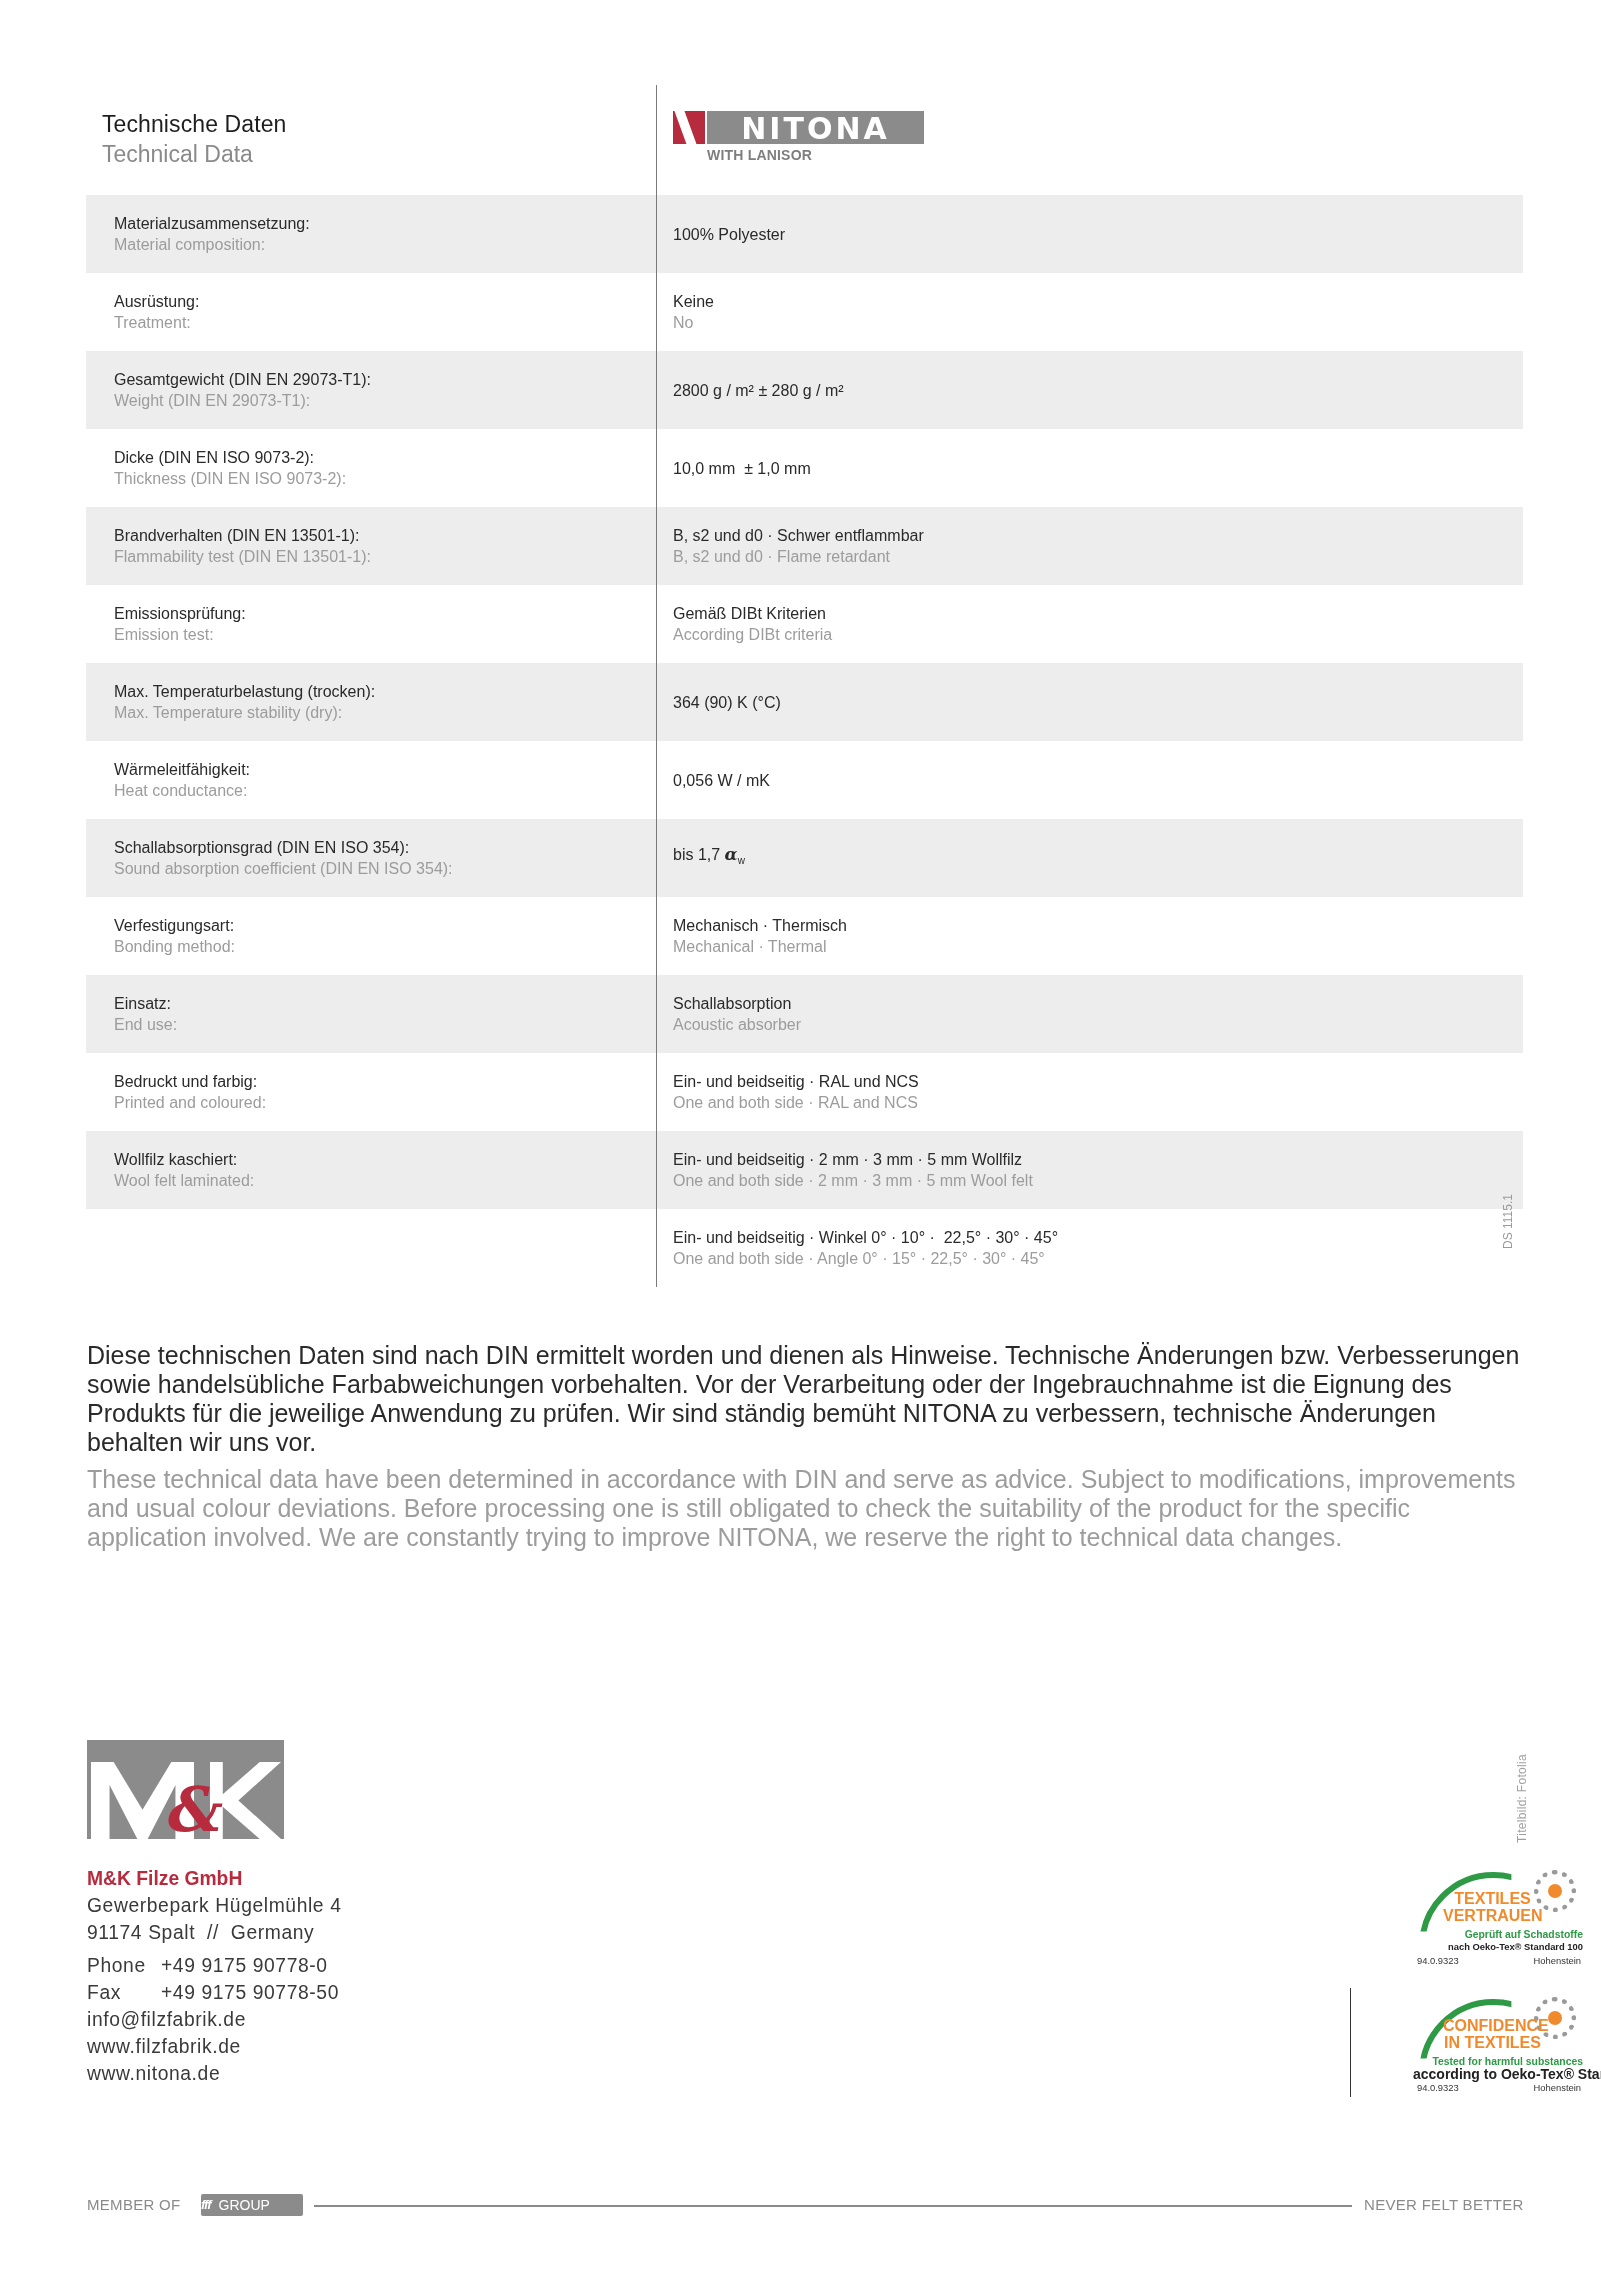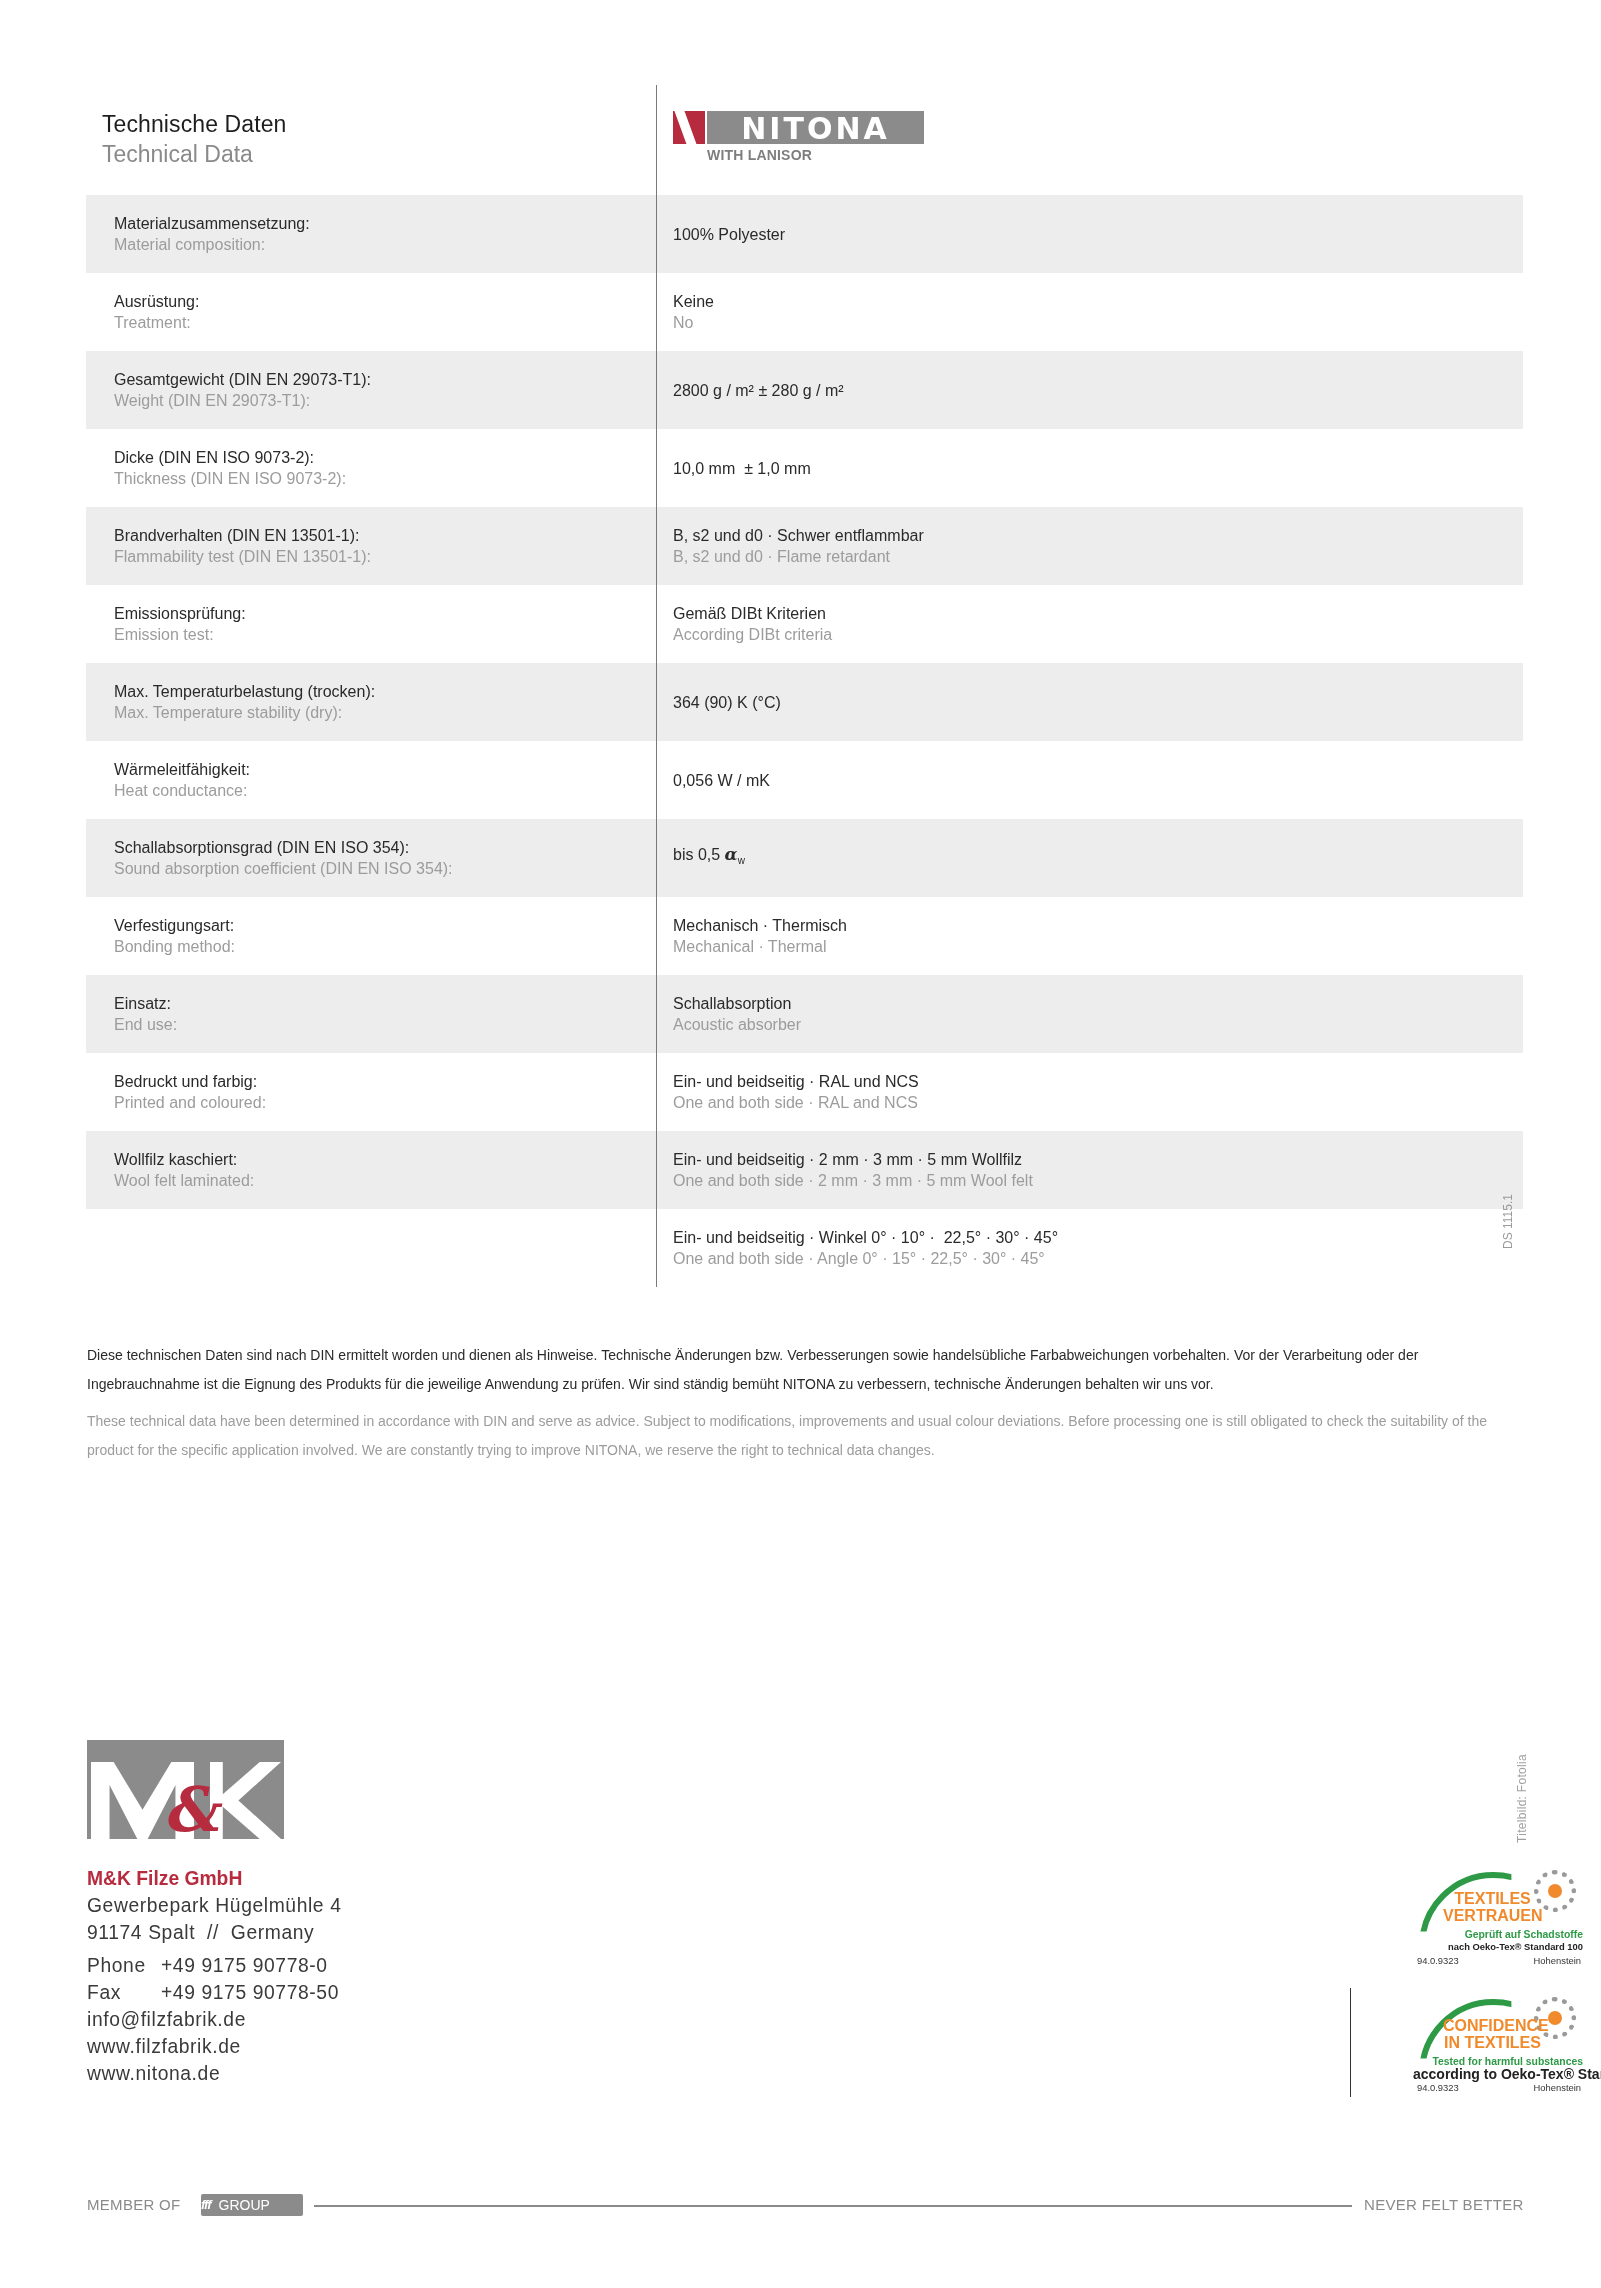--- a/index.html
+++ b/index.html
@@ -27,21 +27,21 @@
   .cell.label { left:28px; width:545px; }
   .cell.value { left:587px; width:832px; }
   .de { color:#2a2a2a; }
   .en { color:#9c9c9c; }
   .alpha { font-weight:bold; font-style:italic; font-family:"DejaVu Serif", serif; font-size:17px; }
   .alpha sub { font-size:10px; font-style:normal; font-weight:normal; font-family:"Liberation Sans", sans-serif; }
 
   .docid { left:1501px; top:1249px; font-size:12px; color:#9a9a9a; transform:rotate(-90deg); transform-origin:left top; white-space:nowrap; }
 
   
-  .notes { left:87px; top:1341px; width:1445px; font-size:14px; line-height:29px; }
+  .notes { left:87px; top:1341px; width:1445px; font-size:25px; line-height:29px; }
   .notes p { margin:0; }
   .notes .de-p { color:#2a2a2a; }
   .notes .en-p { color:#9c9c9c; margin-top:8px; }
 
   
   .mk-logo { left:87px; top:1740px; width:197px; height:99px; background:#8b8b8b; overflow:hidden; }
   .mk-logo .m { position:absolute; left:4px; top:22px; width:103px; height:77px; background:#fff;
                 clip-path:polygon(0 100%,0 0,22% 0,50% 62%,78% 0,100% 0,100% 100%,82% 100%,82% 30%,55% 100%,45% 100%,18% 30%,18% 100%); }
   .mk-logo .k { position:absolute; left:123px; top:22px; width:71px; height:77px; background:#fff;
                 clip-path:polygon(0 0,18% 0,18% 100%,0 100%,0 0,100% 0,40% 50%,100% 100%,70% 100%,18% 58%,18% 42%,70% 0); }
@@ -162,21 +162,21 @@
     <div class="cell value">
         <span class="de">0,056 W / mK</span>
       </div>
   </div>
   <div class="row shaded">
     <div class="cell label">
         <span class="de">Schallabsorptionsgrad (DIN EN ISO 354):</span>
         <span class="en">Sound absorption coefficient (DIN EN ISO 354):</span>
       </div>
     <div class="cell value">
-        <span class="de"><span>bis 0,5</span> <span class="alpha"><span>α</span><sub>w</sub></span></span>
+        <span class="de"><span>bis 1,7</span> <span class="alpha"><span>α</span><sub>w</sub></span></span>
       </div>
   </div>
   <div class="row">
     <div class="cell label">
         <span class="de">Verfestigungsart:</span>
         <span class="en">Bonding method:</span>
       </div>
     <div class="cell value">
         <span class="de">Mechanisch · Thermisch</span>
         <span class="en">Mechanical · Thermal</span>

